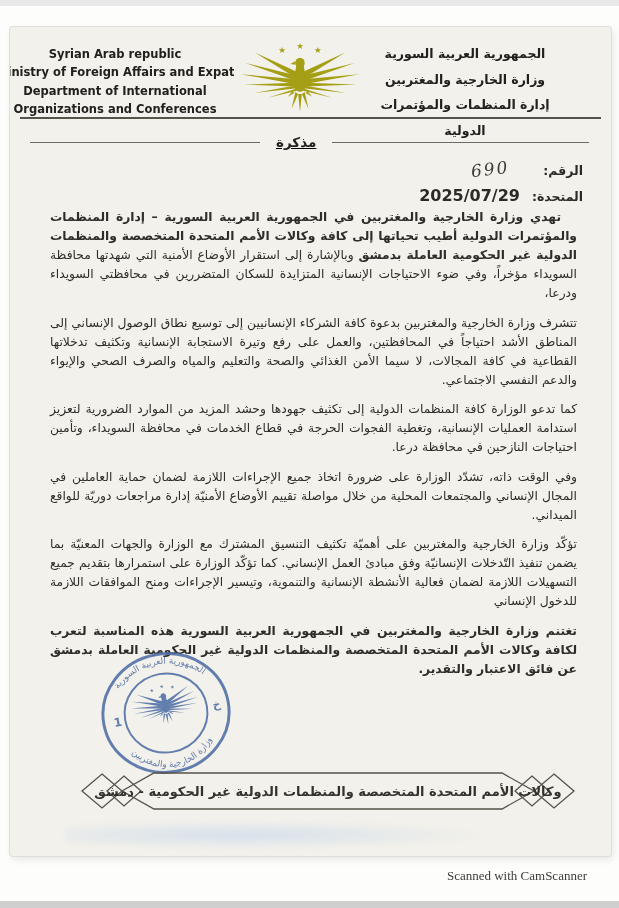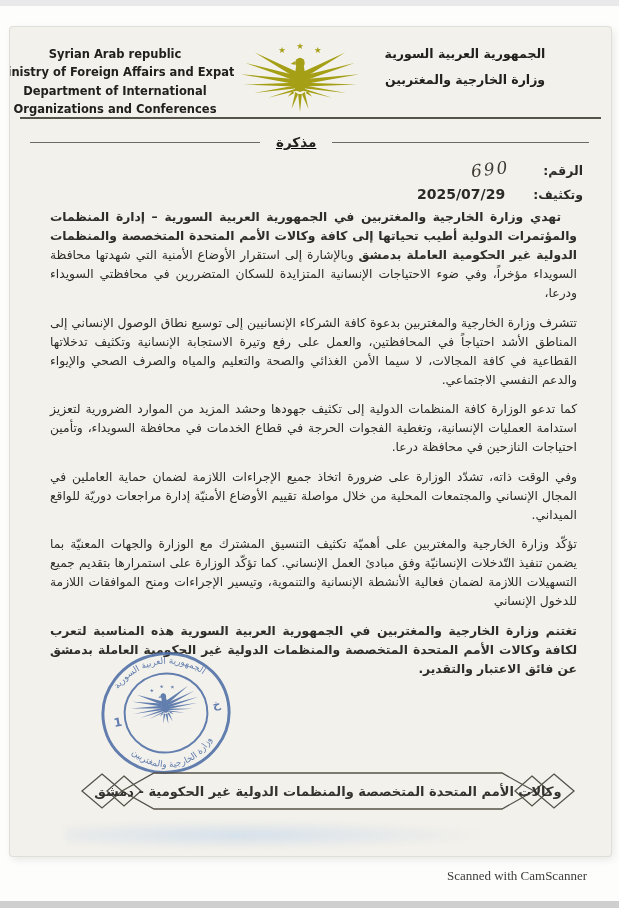--- a/index.html
+++ b/index.html
@@ -36,21 +36,21 @@
 
   
   .fields { position:absolute; top:132px; right:28px; direction:rtl;
             font-size:12.5px; color:#2b2a26; }
   .field-row { margin-bottom:7px; }
   .field-label { font-weight:bold; }
   .hand-number { display:inline-block; margin-right:30px;
                  font-family:"DejaVu Serif", serif; font-style:italic;
                  font-size:17px; letter-spacing:2px; transform:rotate(-7deg);
                  color:#3e3b34; }
-  .date-value { margin-right:24px; font-weight:bold; font-size:14px; }
+  .date-value { margin-right:8px; font-weight:bold; font-size:16px; }
 
   
   .bodytext { position:absolute; top:181px; left:40px; right:34px; direction:rtl;
               text-align:justify; font-size:12.3px; line-height:19px; color:#2e2d29; }
   .bodytext p { margin:0 0 10.5px; }
   .p1 { text-indent:16px; }
   .b { font-weight:bold; }
 
   
   .stamp { position:absolute; top:612px; left:70px; width:172px; height:148px;
@@ -115,38 +115,39 @@
             <polygon points="70,58 77,74 73,56"></polygon>
             <polygon points="60,55 55,61 62,57"></polygon>
             <polygon points="76,55 81,61 74,57"></polygon>
           </g>
         </svg>
       </div>
 
       <div class="lh-ar">
         <div>الجمهورية العربية السورية</div>
         <div>وزارة الخارجية والمغتربين</div>
+        <div>إدارة المنظمات والمؤتمرات الدولية</div>
       </div>
     </div>
 
     <div class="header-rule"></div>
 
     <div class="memo-row">
       <span class="memo-line l"></span>
       <span class="memo-title">مذكرة</span>
       <span class="memo-line r"></span>
     </div>
 
     <div class="fields">
       <div class="field-row">
         <span class="field-label">الرقم:</span>
         <span class="hand-number">690</span>
       </div>
       <div class="field-row">
-        <span class="field-label">وتكثيف:</span>
+        <span class="field-label">المتحدة:</span>
         <span class="date-value">2025/07/29</span>
       </div>
     </div>
 
     <div class="bodytext">
       <p class="p1"><span class="b">تهدي وزارة الخارجية والمغتربين في الجمهورية العربية السورية – إدارة المنظمات والمؤتمرات الدولية أطيب تحياتها إلى كافة وكالات الأمم المتحدة المتخصصة والمنظمات الدولية غير الحكومية العاملة بدمشق</span> <span>وبالإشارة إلى استقرار الأوضاع الأمنية التي شهدتها محافظة السويداء مؤخراً، وفي ضوء الاحتياجات الإنسانية المتزايدة للسكان المتضررين في محافظتي السويداء ودرعا،</span></p>
       <p>تتشرف وزارة الخارجية والمغتربين بدعوة كافة الشركاء الإنسانيين إلى توسيع نطاق الوصول الإنساني إلى المناطق الأشد احتياجاً في المحافظتين، والعمل على رفع وتيرة الاستجابة الإنسانية وتكثيف تدخلاتها القطاعية في كافة المجالات، لا سيما الأمن الغذائي والصحة والتعليم والمياه والصرف الصحي والإيواء والدعم النفسي الاجتماعي.</p>
       <p>كما تدعو الوزارة كافة المنظمات الدولية إلى تكثيف جهودها وحشد المزيد من الموارد الضرورية لتعزيز استدامة العمليات الإنسانية، وتغطية الفجوات الحرجة في قطاع الخدمات في محافظة السويداء، وتأمين احتياجات النازحين في محافظة درعا.</p>
       <p>وفي الوقت ذاته، تشدّد الوزارة على ضرورة اتخاذ جميع الإجراءات اللازمة لضمان حماية العاملين في المجال الإنساني والمجتمعات المحلية من خلال مواصلة تقييم الأوضاع الأمنيّة إدارة مراجعات دوريّة للواقع الميداني.</p>
       <p>تؤكّد وزارة الخارجية والمغتربين على أهميّة تكثيف التنسيق المشترك مع الوزارة والجهات المعنيّة بما يضمن تنفيذ التّدخلات الإنسانيّة وفق مبادئ العمل الإنساني. كما تؤكّد الوزارة على استمرارها بتقديم جميع التسهيلات اللازمة لضمان فعالية الأنشطة الإنسانية والتنموية، وتيسير الإجراءات ومنح الموافقات اللازمة للدخول الإنساني</p>

